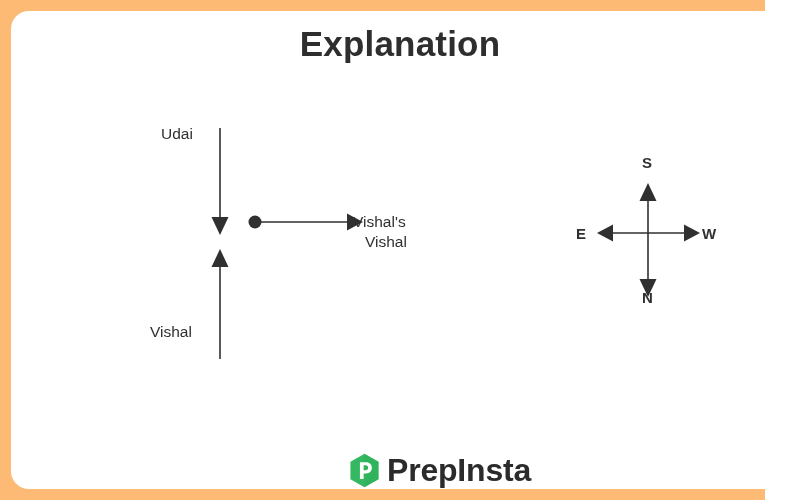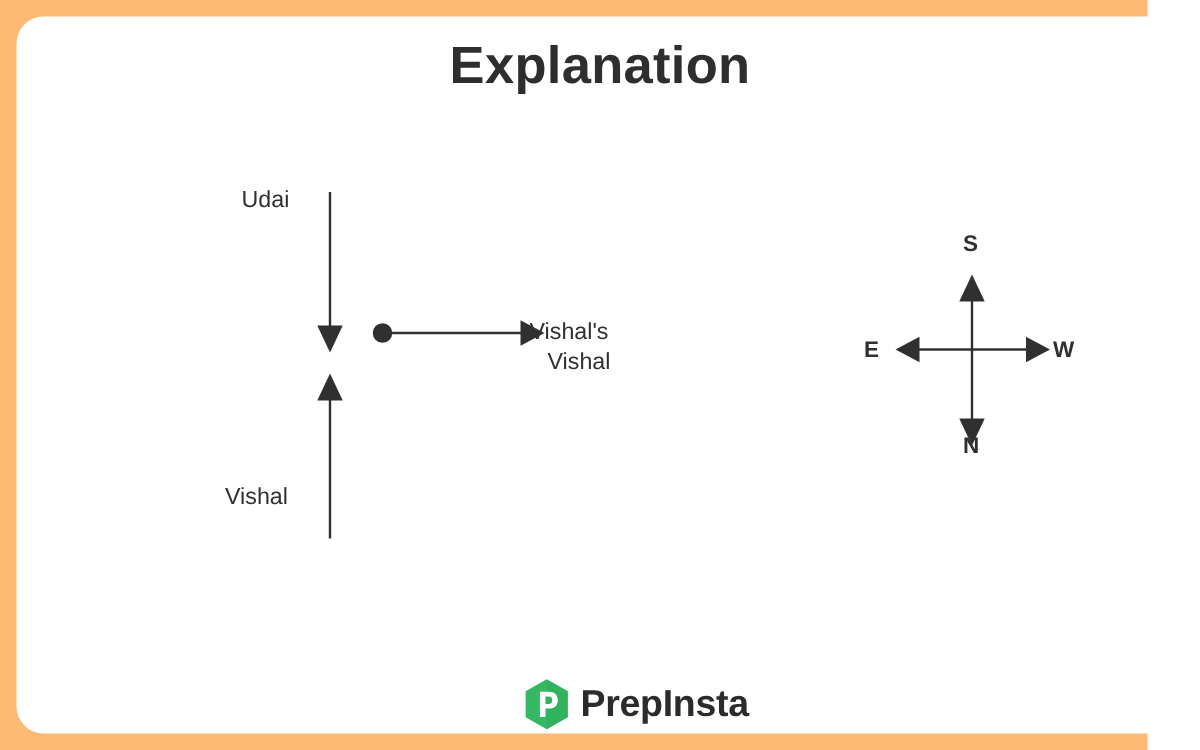--- a/index.html
+++ b/index.html
@@ -83,21 +83,21 @@
     display: flex;
     align-items: center;
     gap: 6px;
   }
   #logo-mark {
     width: 33px;
     height: 35px;
     display: block;
   }
   #logo-text {
-    font-size: 25px;
+    font-size: 32px;
     font-weight: bold;
     color: #2b2b2b;
     letter-spacing: -0.2px;
   }
 </style>
 </head>
 <body>
 
 <div id="frame">
   <div id="card">

